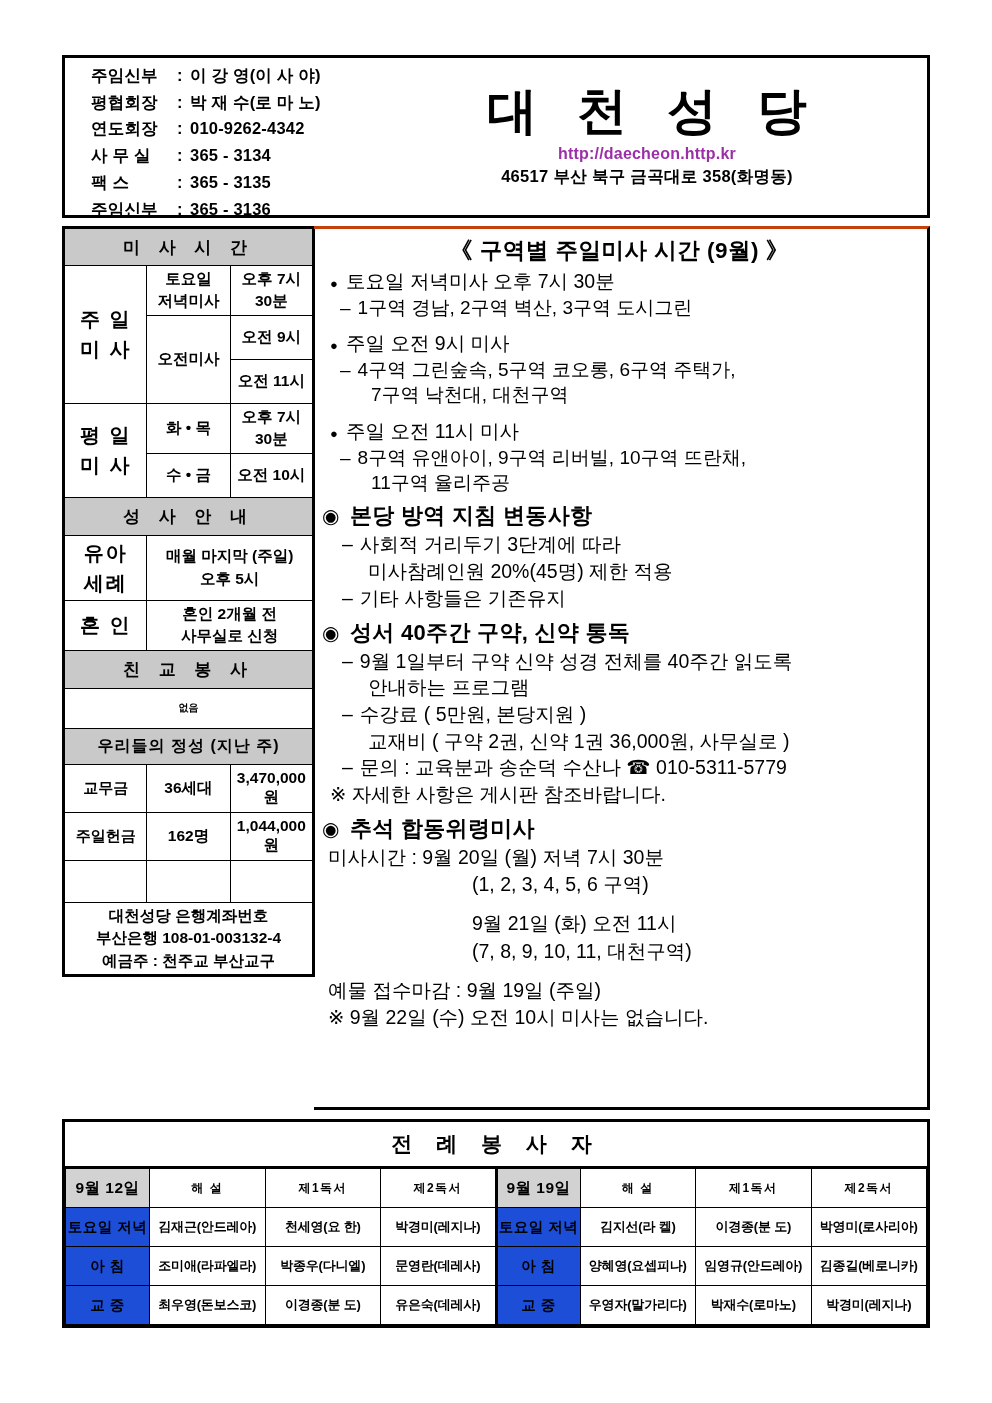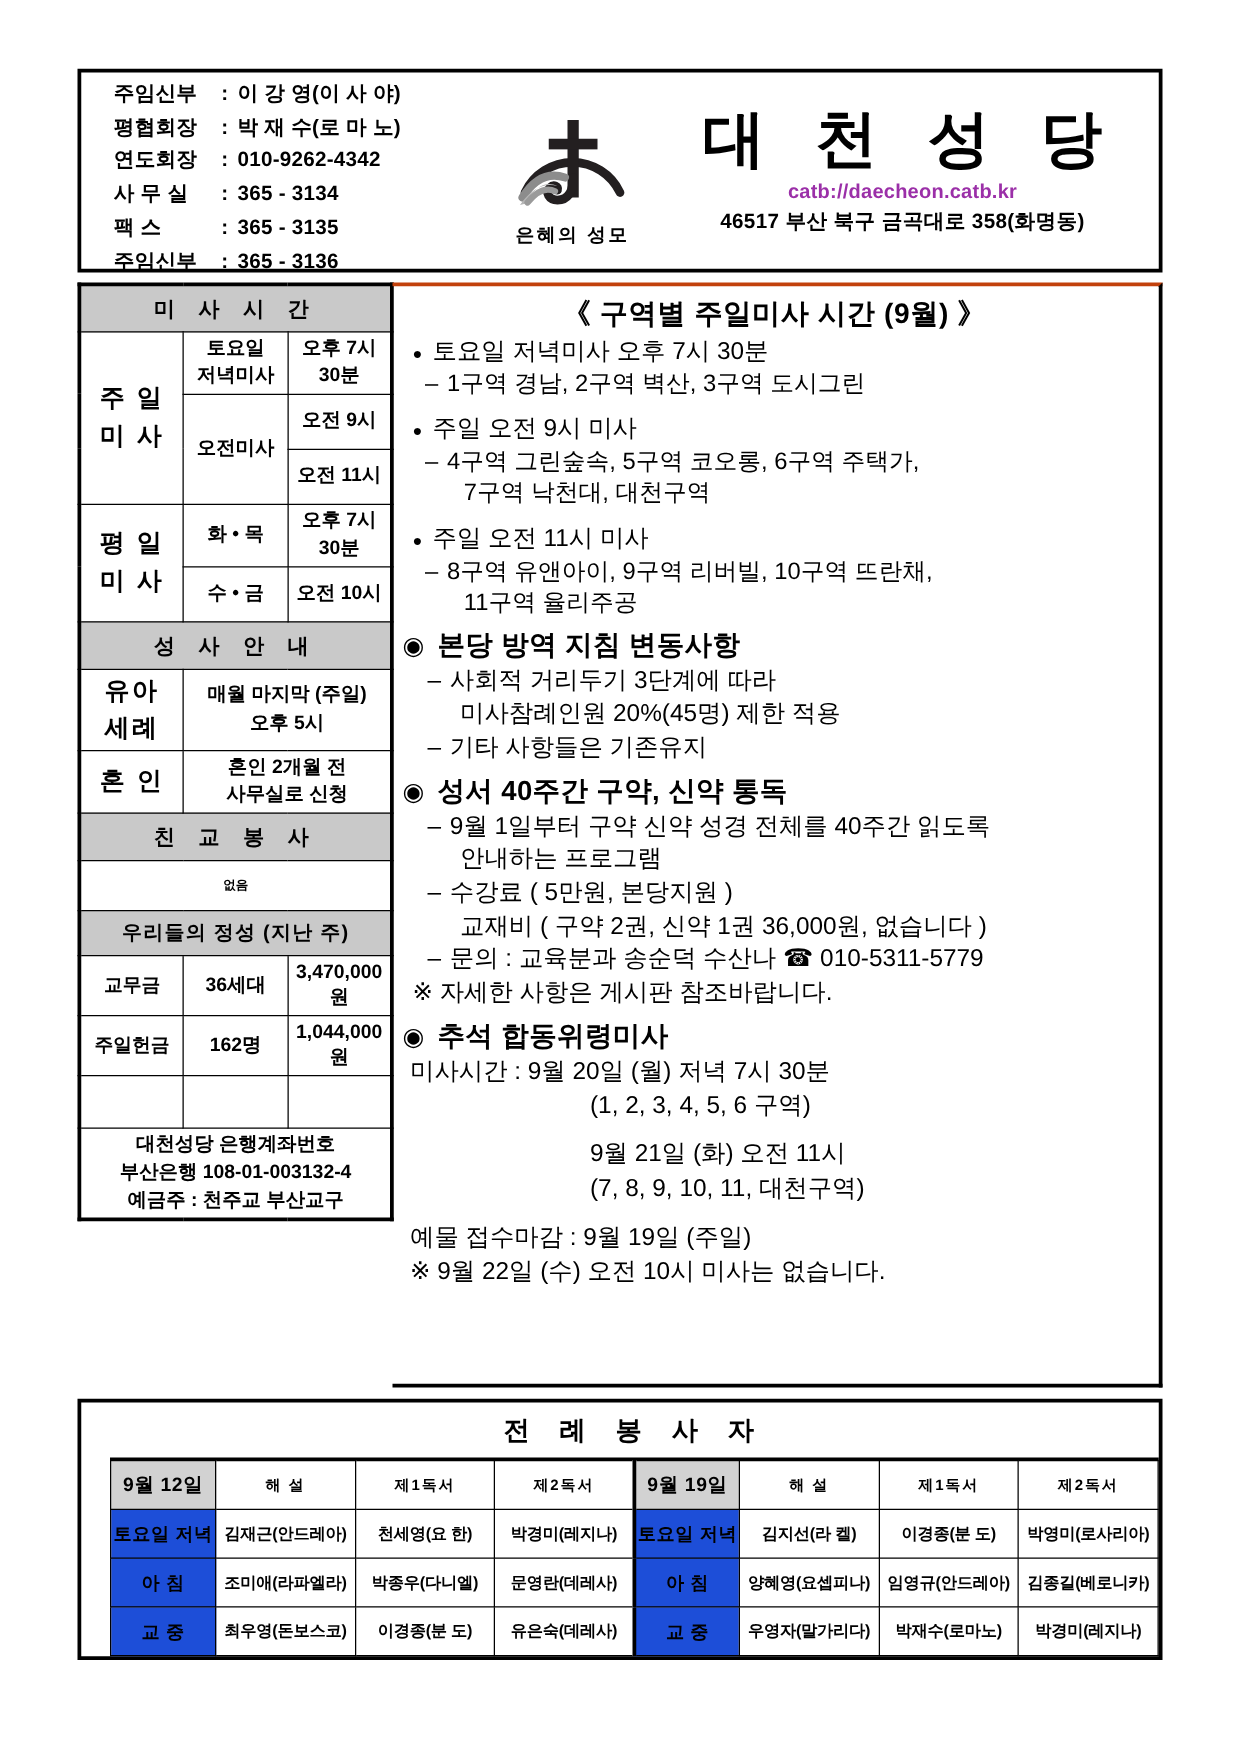--- a/index.html
+++ b/index.html
@@ -98,21 +98,21 @@
   .ring { flex: 0 0 28px; font-size: 20px; }
   .sub-line { font-size: 19.5px; line-height: 1.37; padding-left: 20px; }
   .sub-line .d { margin-right: 7px; }
   .sub-ind { padding-left: 46px; }
   .note-line { font-size: 19.5px; line-height: 1.37; padding-left: 8px; }
   .mass-line { font-size: 19.5px; line-height: 1.42; padding-left: 6px; }
   .mass-ind { padding-left: 150px; }
 
   
   .bottom {
-    margin-top: 9px; border: 3px solid #000; width: 868px; padding-left: 23px;
+    margin-top: 9px; border: 3px solid #000; width: 868px;
   }
   .bottom-title {
     text-align: center; font-size: 21px; font-weight: bold;
     letter-spacing: 9px; padding: 8px 0 8px; border-bottom: 2px solid #000;
   }
   table.srv { border-collapse: collapse; width: 100%; table-layout: fixed; }
   table.srv td {
     border: 1.5px solid #000; text-align: center; font-weight: bold;
     height: 39px; padding: 1px;
   }
@@ -155,37 +155,23 @@
         <div class="contact-val">365 - 3135</div>
       </div>
       <div class="contact-row">
         <div class="contact-label">주임신부</div>
         <div class="contact-sep">:</div>
         <div class="contact-val">365 - 3136</div>
       </div>
     </div>
 
     <div class="header-right">
-      <div class="logo-box">
-        <span>
-          <svg width="104" height="92" viewBox="0 0 104 92">
-            <path d="M14 74 A42 42 0 0 1 90 74" fill="none" stroke="#231f20" stroke-width="7" stroke-linecap="round"></path>
-            <rect x="48" y="16" width="9" height="62" fill="#231f20"></rect>
-            <rect x="33" y="31" width="39" height="8.5" fill="#231f20"></rect>
-            <path d="M52.5 62 C52.5 74 48 80 40 80 C33 80 30 74 34 70 C37 67 41 69 40 72" fill="none" stroke="#231f20" stroke-width="7" stroke-linecap="round"></path>
-            <path d="M12 78 C22 62 34 58 46 62" fill="none" stroke="#8c8c8c" stroke-width="6.5" stroke-linecap="round"></path>
-            <path d="M10 84 C20 70 30 66 40 69 C31 64 21 70 14 83" fill="#b5b5b5"></path>
-            <path d="M16 82 C24 72 32 70 38 73" fill="none" stroke="#9a9a9a" stroke-width="5" stroke-linecap="round"></path>
-          </svg>
-        </span>
-        <div class="logo-caption">은혜의 성모</div>
-      </div>
       <div class="title-box">
         <div class="church-title">대 천 성 당</div>
-        <div class="church-url" style="color: rgb(155, 47, 168);">catb://daecheon.catb.kr</div>
+        <div class="church-url" style="color: rgb(155, 47, 168);">http://daecheon.http.kr</div>
         <div class="church-addr">46517 부산 북구 금곡대로 358(화명동)</div>
       </div>
     </div>
   </div>
 
   <div class="body-wrap">
 
     <div class="left-col">
       <table class="tbl outer">
 
@@ -326,21 +312,21 @@
       <div class="sub-line">
         <span class="d">–</span><span>9월 1일부터 구약 신약 성경 전체를 40주간 읽도록</span>
       </div>
       <div class="sub-line sub-ind">
         <span>안내하는 프로그램</span>
       </div>
       <div class="sub-line">
         <span class="d">–</span><span>수강료 ( 5만원,  본당지원 )</span>
       </div>
       <div class="sub-line sub-ind">
-        <span>교재비 ( 구약 2권, 신약 1권 36,000원, 없습니다 )</span>
+        <span>교재비 ( 구약 2권, 신약 1권 36,000원, 사무실로 )</span>
       </div>
       <div class="sub-line">
         <span class="d">–</span><span>문의 : 교육분과 송순덕 수산나 ☎ 010-5311-5779</span>
       </div>
       <div class="note-line">※  자세한 사항은 게시판 참조바랍니다.</div>
 
       <div class="sec-title">
         <span class="ring">◉</span>
         <span>추석 합동위령미사</span>
       </div>

